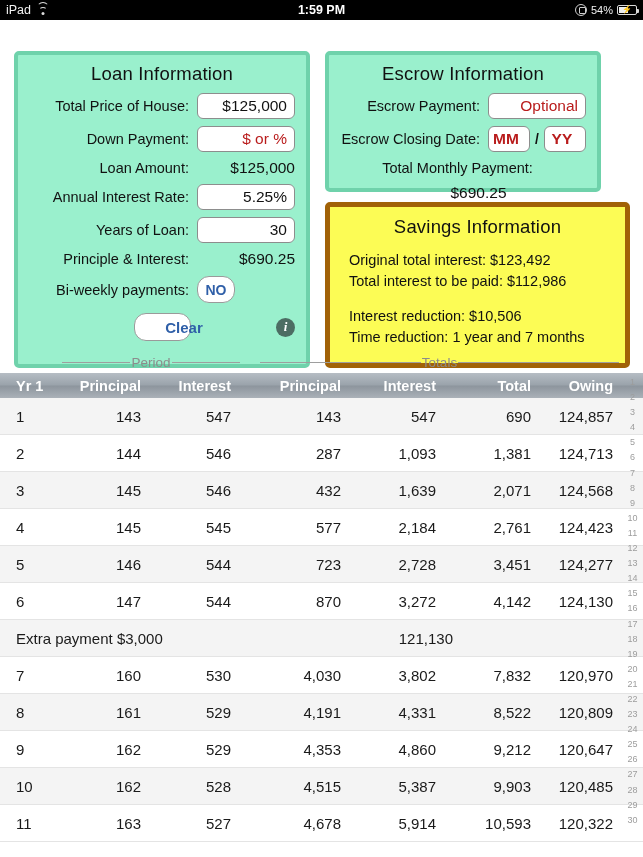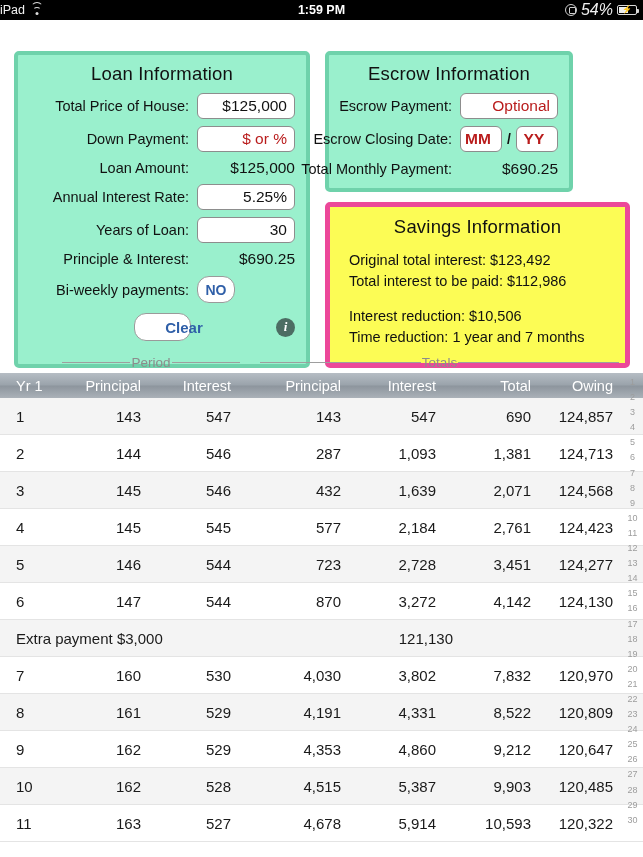--- a/index.html
+++ b/index.html
@@ -10,21 +10,21 @@
     overflow:hidden;
   }
 
   
   .statusbar{
     height:20px; width:643px;
     background:#000;
     display:flex; align-items:center;
     color:#e9e9e9; font-size:12px; position:relative;
   }
-  .sb-left{ display:flex; align-items:center; gap:5px; }
+  .sb-left{ display:flex; align-items:center; gap:5px; padding-left:6px; }
   .sb-ipad{ font-size:12.5px; color:#f2f2f2; letter-spacing:0; }
   .wifi-ico{ width:13px; height:10px; position:relative; display:inline-block; }
   .wifi-ico i{
     position:absolute; left:50%; bottom:0; transform:translateX(-50%);
     border:1.3px solid #dcdcdc; border-bottom-color:transparent;
     border-left-color:transparent; border-right-color:transparent;
     border-radius:50%;
   }
   .wifi-ico i:nth-child(1){ width:13px; height:13px; }
   .wifi-ico i:nth-child(2){ width:8px;  height:8px; }
@@ -40,49 +40,49 @@
     padding-right:6px; position:relative; z-index:2;
   }
   .rot-ico{
     width:12px; height:12px; border:1.3px solid #cfcfcf; border-radius:50%;
     position:relative; display:inline-block;
   }
   .rot-ico::after{
     content:""; position:absolute; left:3px; top:2.2px;
     width:5px; height:5px; border:1.2px solid #cfcfcf; border-radius:1px;
   }
-  .sb-pct{ font-size:16px; color:#f0f0f0;font-style:italic; }
+  .sb-pct{ font-size:11px; color:#f0f0f0; }
   .batt{
     width:20px; height:10px; border:1.3px solid #d8d8d8; border-radius:2px;
     position:relative; display:inline-block;
   }
   .batt::after{
     content:""; position:absolute; right:-3.4px; top:2.6px;
     width:2px; height:4px; background:#d8d8d8; border-radius:0 1px 1px 0;
   }
   .batt .lvl{ position:absolute; left:1px; top:1px; bottom:1px; width:9px; background:#eee; }
   .batt .bolt{
     position:absolute; left:50%; top:50%; transform:translate(-50%,-50%);
     font-size:8px; color:#000; line-height:1;
   }
 
   
   .panels{ position:relative; height:332px; width:643px; background:#fff; }
 
   .panel{ position:absolute; border-radius:5px; }
   .panel-green{ background:#9af0cd; border:4px solid #6fd2ab; }
-  .panel-yellow{ background:#fcfc55; border:5px solid #ec4899; }
+  .panel-yellow{ background:#fcfc55; border:5px solid #a16207; }
 
   .panel-title{
     text-align:center; font-size:18.5px; color:#111; font-weight:normal;
     letter-spacing:0.2px;
   }
 
   #loan-panel{ left:14px; top:31px; width:296px; height:317px; }
-  #escrow-panel{ left:325px; top:31px; width:248px; height:141px; }
+  #escrow-panel{ left:325px; top:31px; width:276px; height:141px; }
   #savings-panel{ left:325px; top:182px; width:305px; height:166px; }
 
   
   .row{
     display:flex; align-items:center; justify-content:flex-end;
     padding-right:11px; gap:8px;
   }
   .lbl{ font-size:14.5px; color:#111; text-align:right; white-space:nowrap; }
   .val{
     font-size:15.5px; color:#111; text-align:right;
@@ -121,21 +121,21 @@
     display:flex; align-items:center; height:21px;
     color:#8c8c8c; font-size:13.5px;
   }
   .grp{ display:flex; align-items:center; justify-content:flex-end; }
   .grp .dash{ flex:1; height:1px; background:#9e9e9e; }
   .grp .gtxt{ padding:0 1px; }
 
   .thead{
     display:flex; align-items:center; height:25px;
     background:linear-gradient(to bottom,#b6bdc4 0%,#9aa3ab 48%,#8d959d 52%,#aab1b8 100%);
-    color:#fff; font-weight:normal; font-size:14.5px;
+    color:#fff; font-weight:bold; font-size:14.5px;
   }
   .thead .cell{ text-align:right; padding-right:9px; }
   .thead .cell.c0{ text-align:left; padding-left:16px; padding-right:0; }
 
   .trow{
     display:flex; align-items:center; height:37px;
     font-size:15px; color:#1a1a1a;
     border-bottom:1px solid #e4e4e4;
   }
   .trow.alt{ background:#f4f4f4; }
@@ -240,21 +240,21 @@
 
     <div class="row" style="margin-top:7px;">
       <span class="lbl">Escrow Closing Date:</span>
       <span style="display:flex;align-items:center;gap:5px;min-width:98px;justify-content:flex-start;font-weight:bold;">
         <span class="field small ph">MM</span>
         <span style="font-size:14px;color:#111;">/</span>
         <span class="field small ph">YY</span>
       </span>
     </div>
 
-    <div class="row" style="margin-top:8px;">
+    <div class="row" style="margin-top:8px;flex-direction:column;">
       <span class="lbl">Total Monthly Payment:</span>
       <span class="val">$690.25</span>
     </div>
   </div>
 
   <div class="panel panel-yellow" id="savings-panel">
     <div class="panel-title" style="margin-top:9px;">Savings Information</div>
     <div style="padding:12px 0 0 19px;line-height:21px;">
       <div class="sv-line">Original total interest: $123,492</div>
       <div class="sv-line">Total interest to be paid: $112,986</div>

